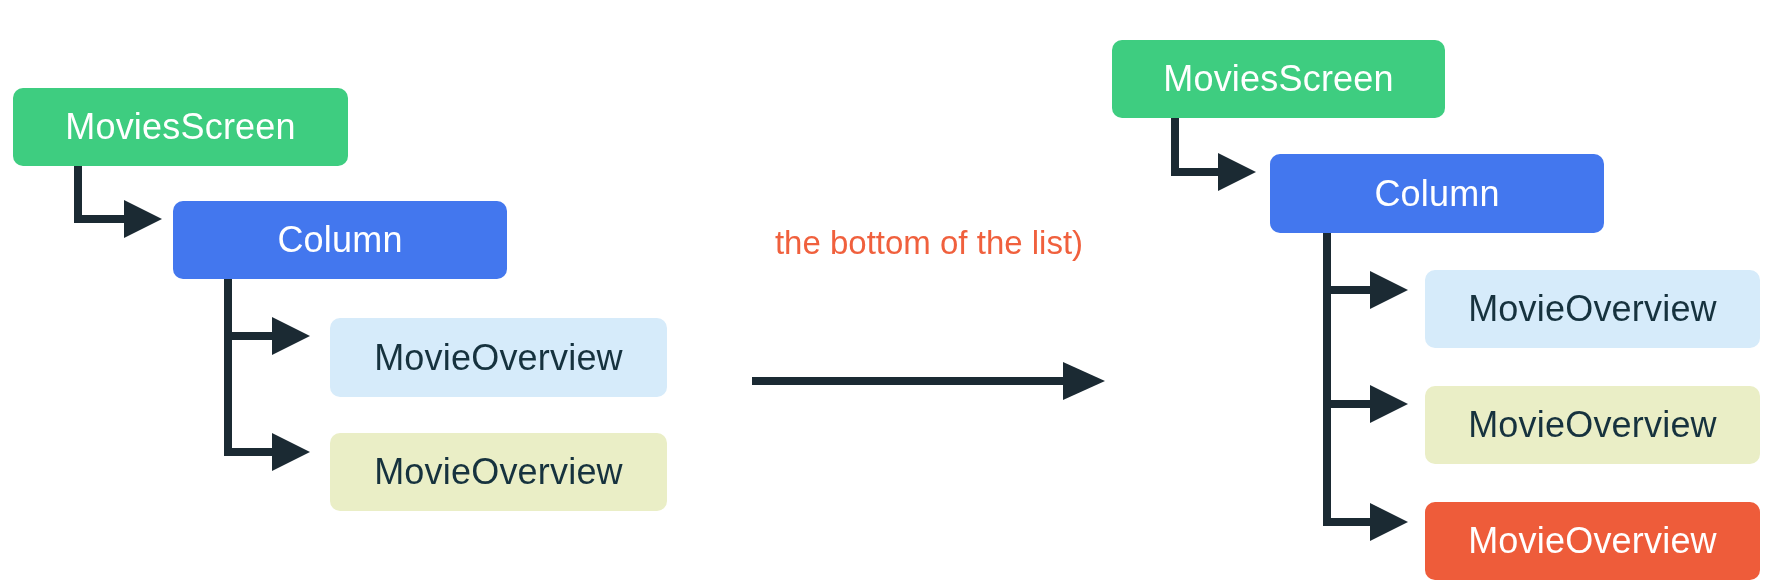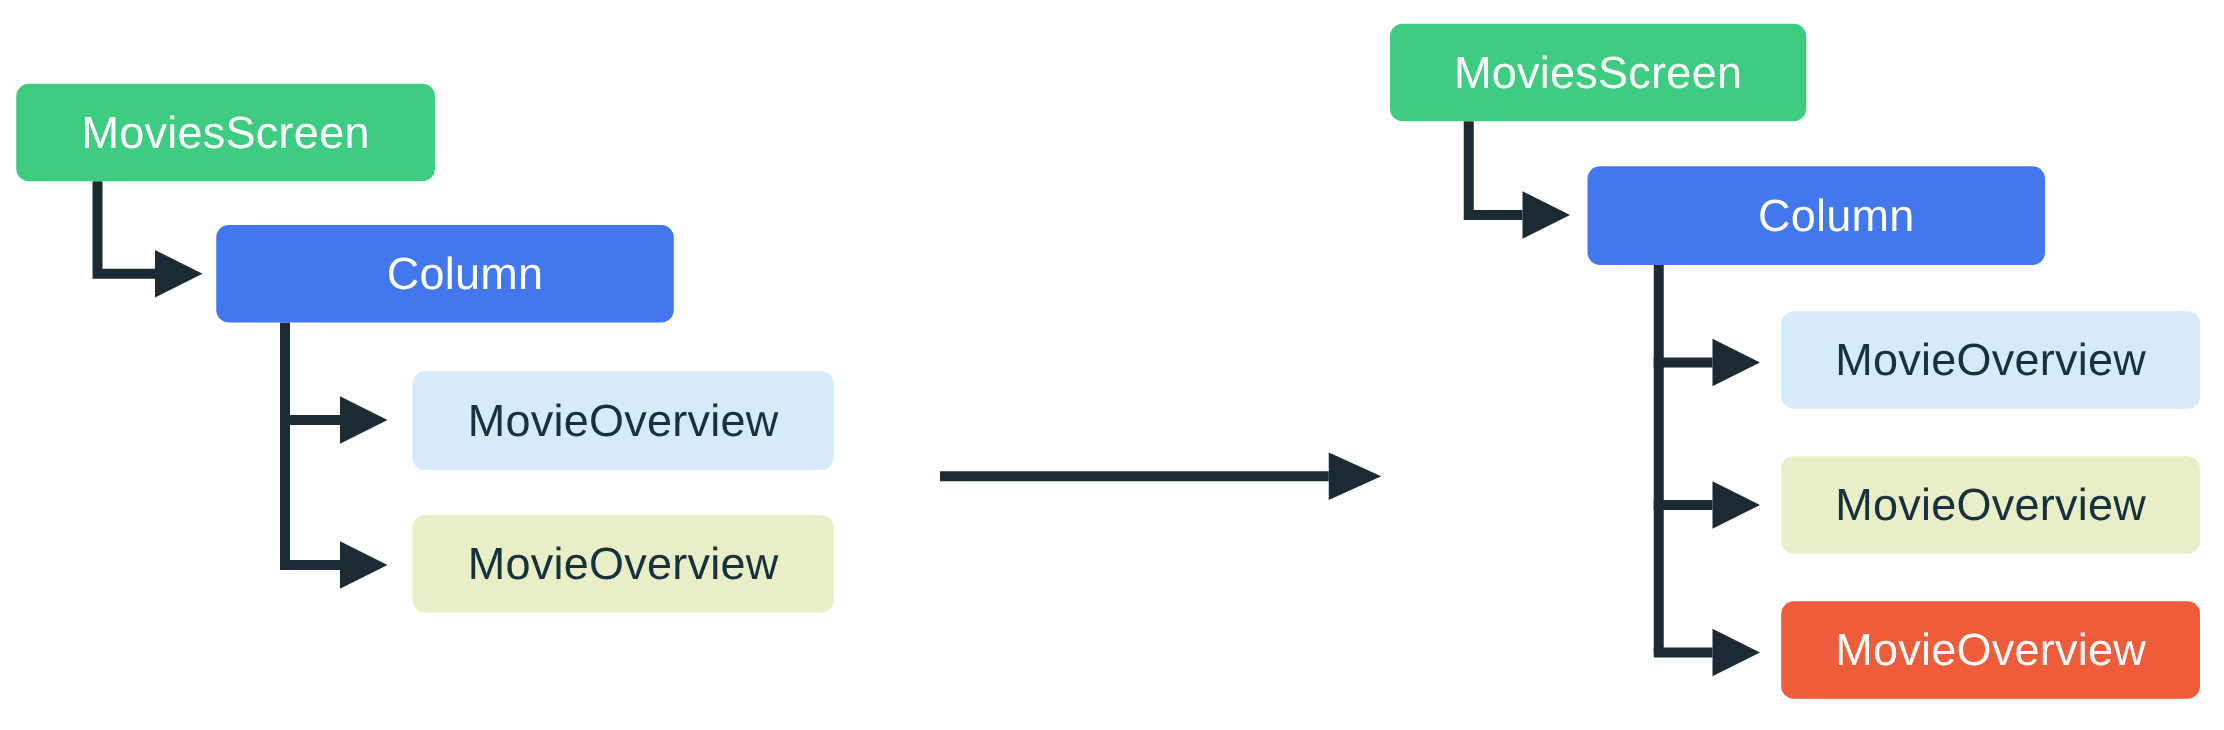--- a/index.html
+++ b/index.html
@@ -27,23 +27,24 @@
     z-index:1;
   }
   .node{
     position:absolute;
     display:flex;align-items:center;justify-content:center;
     border-radius:10px;
     font-size:36px;
     letter-spacing:0.2px;
     z-index:2;
     white-space:nowrap;
+    margin-top:21px;
   }
   .node.green{background:var(--green);color:var(--white-text);}
-  .node.blue{background:var(--blue);color:var(--white-text);padding-left:32px;}
+  .node.blue{background:var(--blue);color:var(--white-text);}
   .node.light-blue{background:var(--light-blue);color:var(--dark-text);}
   .node.light-yellow{background:var(--light-yellow);color:var(--dark-text);}
   .node.orange{background:var(--orange);color:var(--white-text);}
 
   
   .l-root   {left:13px;  top:67px;  width:335px;height:78px;}
   .l-column {left:173px; top:180px; width:334px;height:78px;}
   .l-child1 {left:330px; top:297px; width:337px;height:79px;}
   .l-child2 {left:330px; top:412px; width:337px;height:78px;}
 
@@ -104,20 +105,21 @@
       <polygon points="1408,522 1370,503 1370,541" fill="var(--connector)"></polygon>
     </g>
   </svg>
 
   <div class="node green l-root">MoviesScreen</div>
   <div class="node blue l-column">Column</div>
   <div class="node light-blue l-child1">MovieOverview</div>
   <div class="node light-yellow l-child2">MovieOverview</div>
 
   <div class="annotation">
+    <div>the bottom of the list)</div>
   </div>
 
   <div class="node green r-root">MoviesScreen</div>
   <div class="node blue r-column">Column</div>
   <div class="node light-blue r-child1">MovieOverview</div>
   <div class="node light-yellow r-child2">MovieOverview</div>
   <div class="node orange r-child3">MovieOverview</div>
 
 </div>
 

